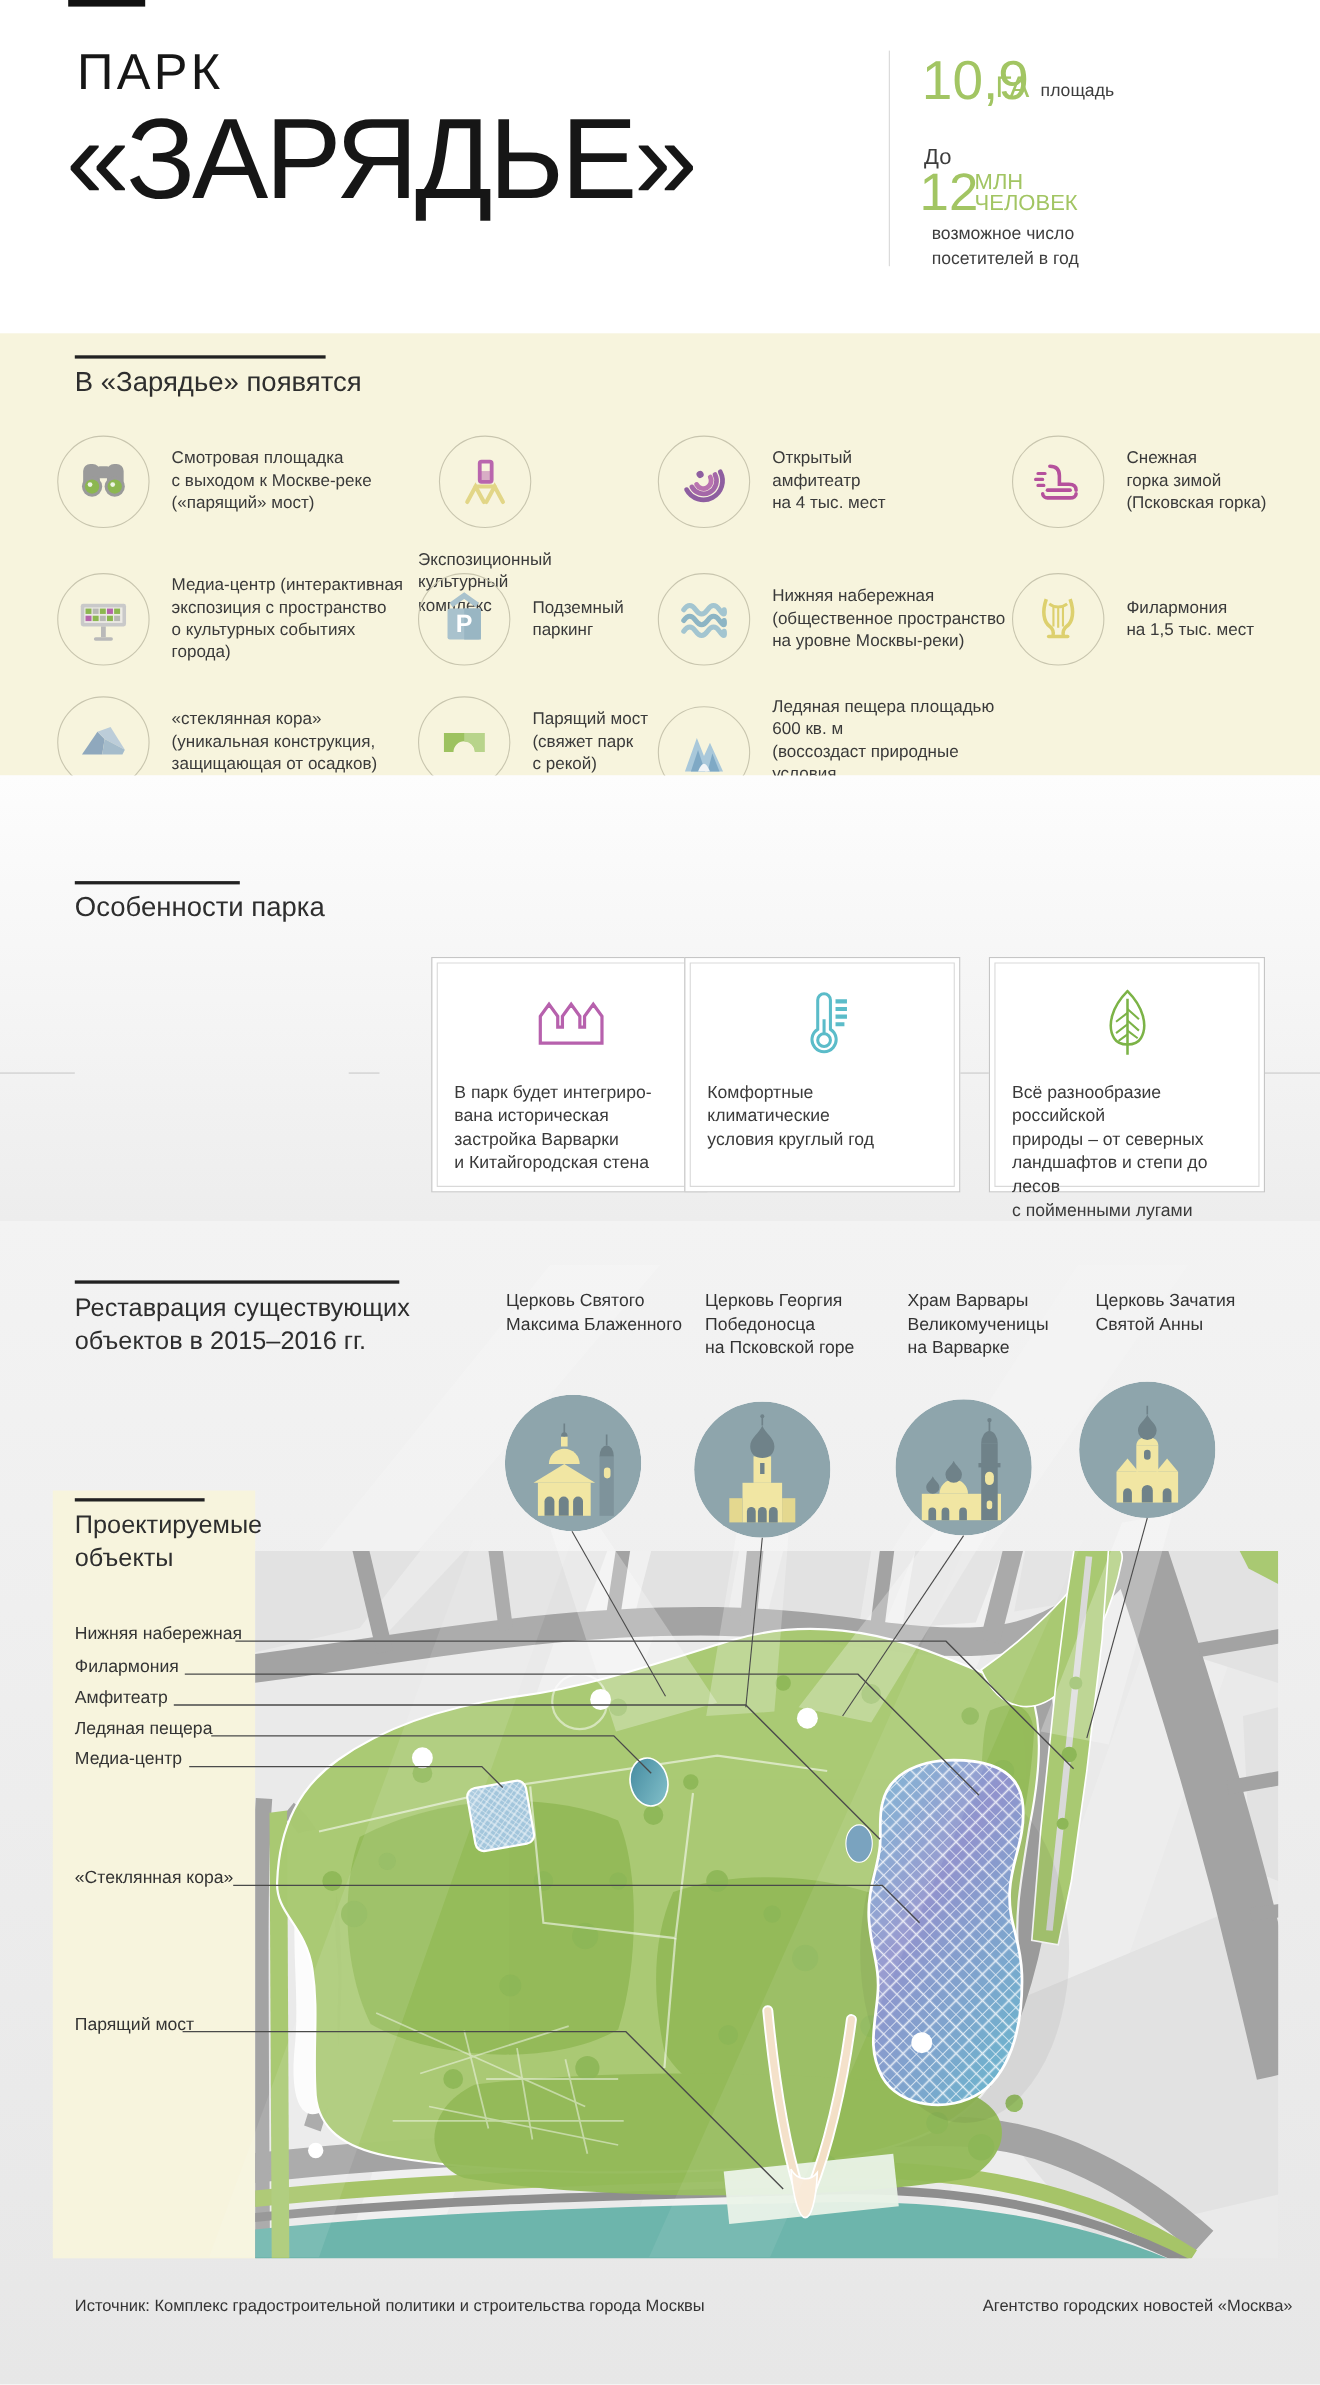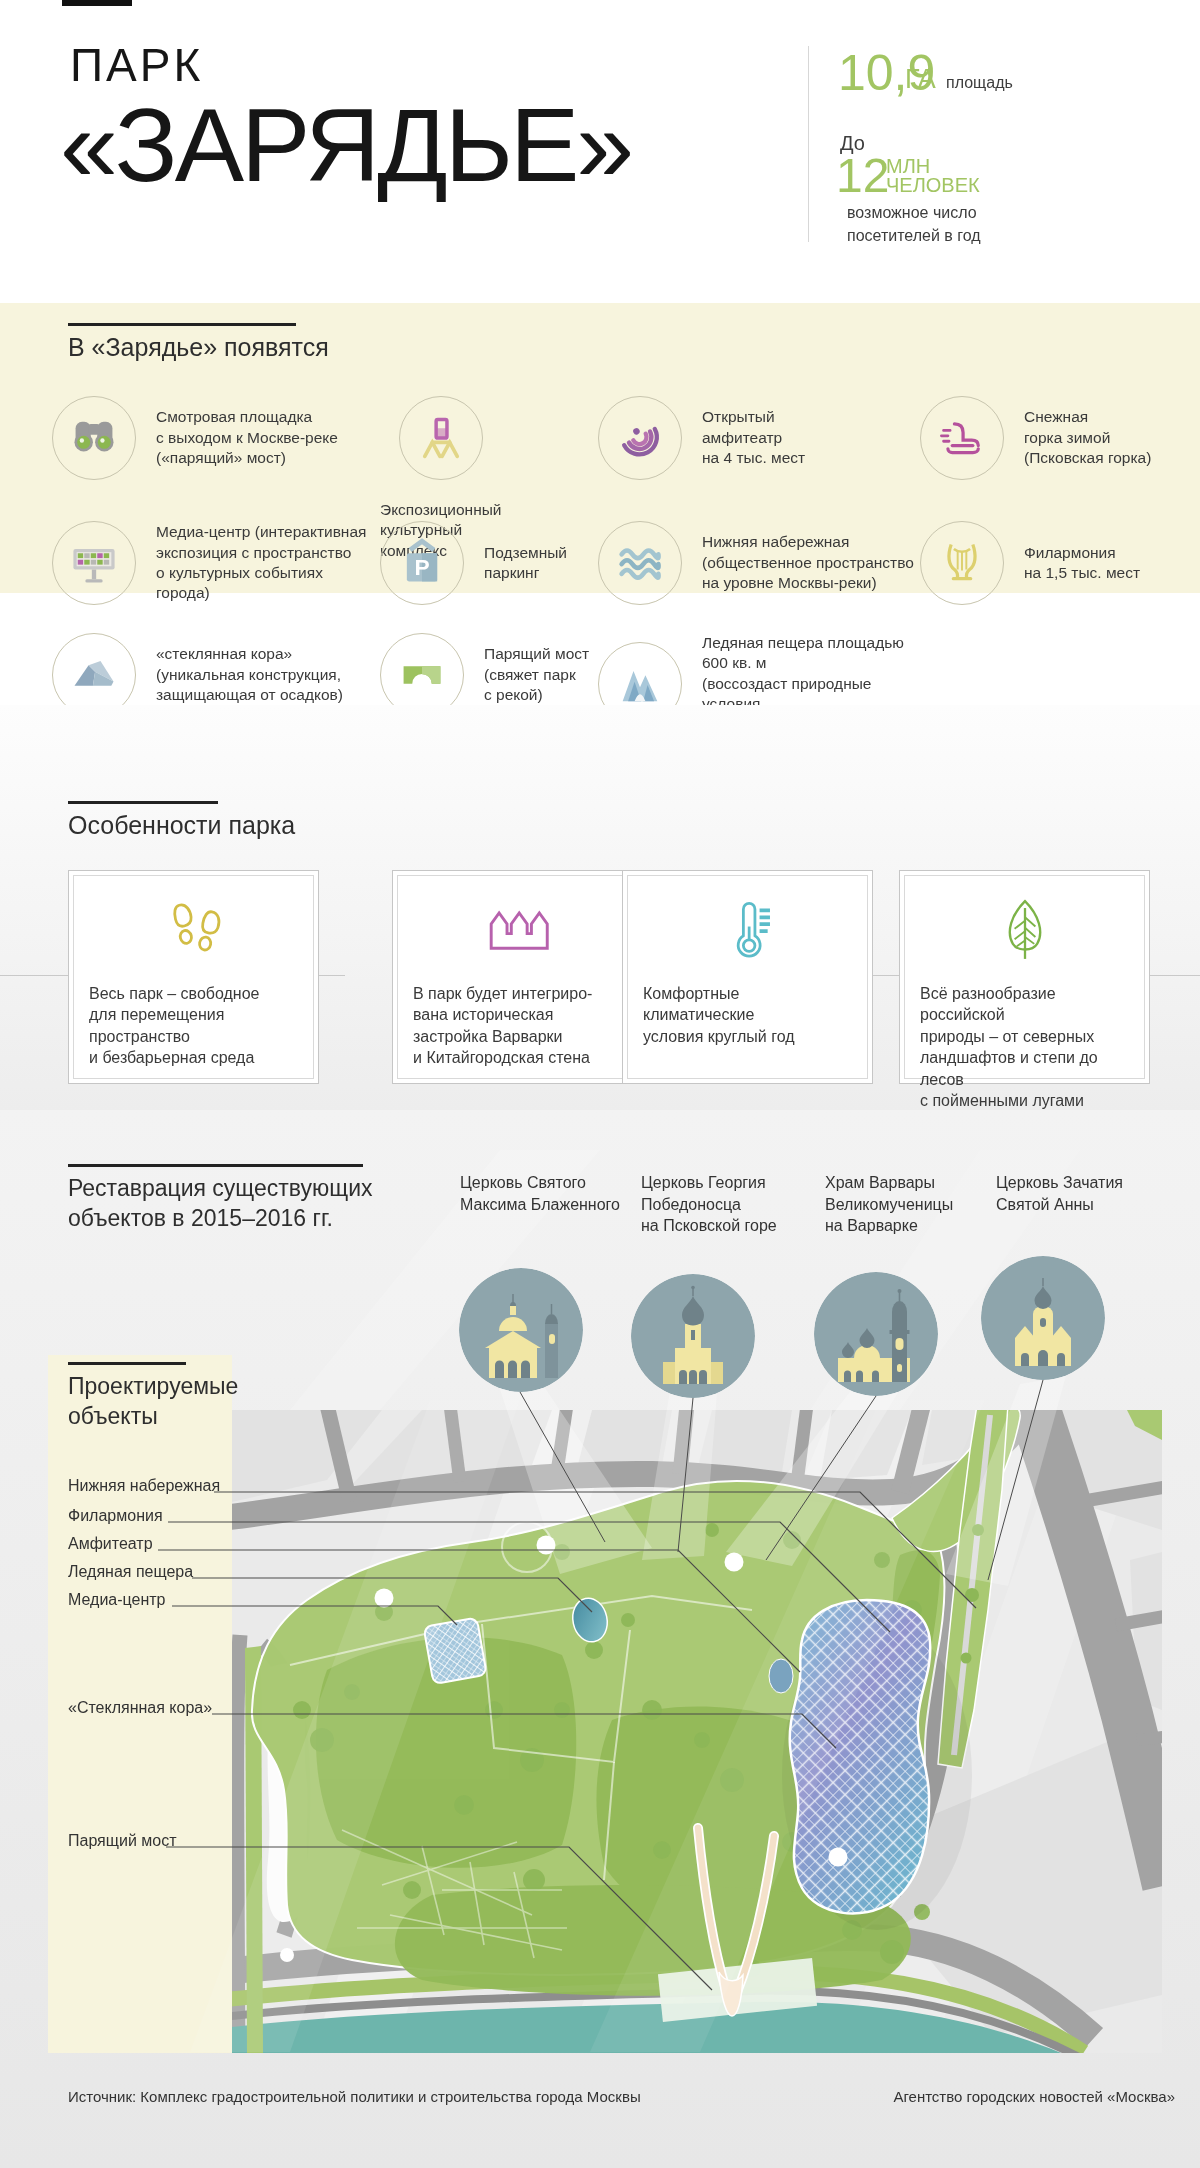--- a/index.html
+++ b/index.html
@@ -14,21 +14,21 @@
   .green{color:#a2c563;}
   #stat-area-val{position:absolute;left:838px;top:44px;font-size:50px;font-weight:300;}
   #stat-area-unit{position:absolute;left:905px;top:64px;font-size:27px;font-weight:300;}
   #stat-area-cap{position:absolute;left:946px;top:74px;font-size:16px;color:#3d3d3d;}
   #stat-vis-prefix{position:absolute;left:840px;top:132px;font-size:20px;color:#3d3d3d;}
   #stat-vis-val{position:absolute;left:836px;top:148px;font-size:48px;font-weight:300;}
   #stat-vis-unit1{position:absolute;left:886px;top:155px;font-size:20px;font-weight:400;}
   #stat-vis-unit2{position:absolute;left:886px;top:174px;font-size:20px;font-weight:400;}
   #stat-vis-cap{position:absolute;left:847px;top:201px;font-size:16px;line-height:1.45;color:#3d3d3d;}
   
-  #appear{position:absolute;left:0;top:303px;width:1200px;height:290px;background:#f7f4dd;}
+  #appear{position:absolute;left:0;top:303px;width:1200px;height:402px;background:#f7f4dd;}
   .overline{background:#222;height:3px;}
   #appear-line{position:absolute;left:68px;top:20px;width:228px;}
   #appear-title{position:absolute;left:68px;top:30px;font-size:25px;color:#2e2e2e;}
   .acol{position:absolute;top:0;}
   .arow{display:flex;align-items:center;gap:20px;position:absolute;left:0;}
   .ico{width:82px;height:82px;border:1px solid #c8c5ae;border-radius:50%;flex:0 0 82px;display:flex;align-items:center;justify-content:center;background:transparent;}
   .ico svg{width:52px;height:52px;}
   .atext{font-size:15.5px;line-height:1.32;color:#3a3a3a;}
   
   #features{position:absolute;left:0;top:705px;width:1200px;height:405px;background:linear-gradient(180deg,#fdfdfd,#ededed);}
@@ -262,40 +262,20 @@
   <div id="features">
     <div id="features-line" class="overline"></div>
     <div id="features-title">Особенности парка</div>
 
     <div class="fconn" style="left:0;width:68px;"></div>
     <div class="fconn" style="left:317px;width:28px;"></div>
     <div class="fconn" style="left:594px;width:28px;"></div>
     <div class="fconn" style="left:871px;width:28px;"></div>
     <div class="fconn" style="left:1148px;width:52px;"></div>
 
-    <div class="fcard" style="left:68px;">
-      <div class="fic">
-        <svg width="74" height="78" viewBox="0 0 64 64">
-            <g fill="none" stroke="#d2bd45" stroke-width="2.4">
-              <g transform="rotate(-14 24 30)">
-                <path d="M24 10 c6 0 8.5 6.5 7.5 12.5 c-.7 4 -3.5 6 -7.5 6 c-4 0 -6 -3 -6 -7.5 c0 -6 2 -11 6 -11 Z"></path>
-                <ellipse cx="23" cy="38" rx="4.8" ry="5.6"></ellipse>
-              </g>
-              <g transform="rotate(10 44 36)">
-                <path d="M44 16 c6 0 8.5 6.5 7.5 12.5 c-.7 4 -3.5 6 -7.5 6 c-4 0 -6 -3 -6 -7.5 c0 -6 2 -11 6 -11 Z"></path>
-                <ellipse cx="43" cy="44" rx="4.8" ry="5.6"></ellipse>
-              </g>
-            </g>
-          </svg>
-      </div>
-      <div class="ftx pre">Весь парк – свободное
-для перемещения
-пространство
-и безбарьерная среда</div>
-    </div>
 
     <div class="fcard" style="left:345px;margin-left:47px;">
       <div class="fic">
         <svg width="84" height="78" viewBox="0 0 64 64">
             <path d="M10 47 V27 L16.5 18 L23 27 V35 H26.5 V27 L33 18 L39.5 27 V35 H43 V27 L49.5 18 L56 27 V47 Z" fill="none" stroke="#b761ad" stroke-width="2.4"></path>
           </svg>
       </div>
       <div class="ftx pre">В парк будет интегриро-
 вана историческая
 застройка Варварки

